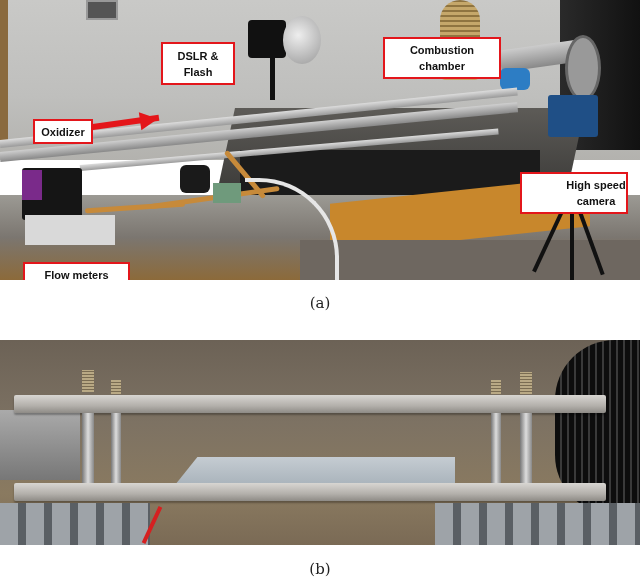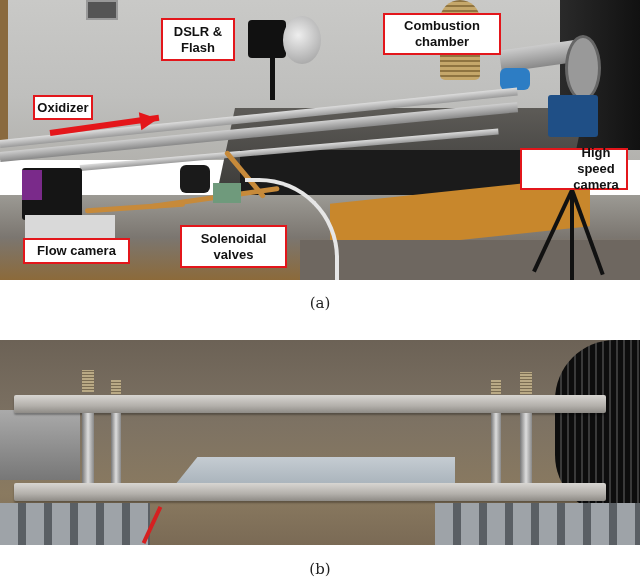--- a/index.html
+++ b/index.html
@@ -55,21 +55,21 @@
 
   
   .arrow { position:absolute; left:50px; top:130px; width:110px; height:6px; background:#e4161a; transform:rotate(-8deg); transform-origin:left center; }
   .arrow-head { position:absolute; left:140px; top:111px; width:0; height:0;
                 border-top:9px solid transparent; border-bottom:9px solid transparent; border-left:18px solid #e4161a;
                 transform:rotate(-8deg); }
 
   
   .label-box { position:absolute; background:#ffffff; border:2px solid #e3161b; box-sizing:border-box;
                display:flex; align-items:center; justify-content:center; text-align:center;
-               font-family:"Liberation Sans", sans-serif; font-weight:bold; font-size:13px; line-height:16px; color:#111; white-space:pre-line; }
+               font-family:"Liberation Sans", sans-serif; font-weight:bold; font-size:11px; line-height:16px; color:#111; white-space:pre-line;margin-top:24px; }
   #label-dslr       { left:161px; top:18px;  width:74px;  height:43px; }
   #label-combustion { left:383px; top:13px;  width:118px;  height:42px; }
   #label-oxidizer   { left:33px;  top:95px;  width:60px;  height:25px; }
   #label-hscam      { left:520px; top:148px; width:108px; height:42px;padding-left:44px; }
   #label-flow       { left:23px;  top:238px; width:107px; height:26px; }
   #label-solenoid   { left:180px; top:225px; width:107px; height:43px; }
 
   
   .b-bg { position:absolute; left:0; top:0; width:640px; height:205px;
           background:linear-gradient(180deg,#6c6256 0%,#7d7263 40%,#8a7a60 75%,#7a6a55 100%); }
@@ -129,23 +129,21 @@
   <div class="arrow"></div>
   <div class="arrow-head"></div>
 
   <div id="label-dslr" class="label-box">DSLR &amp;
 Flash</div>
   <div id="label-combustion" class="label-box">Combustion
 chamber</div>
   <div id="label-oxidizer" class="label-box">Oxidizer</div>
   <div id="label-hscam" class="label-box">High speed
 camera</div>
-  <div id="label-flow" class="label-box">Flow camera</div>
-  <div id="label-solenoid" class="label-box">Solenoidal
-valves</div>
+  <div id="label-flow" class="label-box">Flow meters</div>
 </div>
 
 <div id="caption-a" class="caption">(a)</div>
 
 <div id="panel-b" class="figure-panel">
   <div class="b-bg"></div>
   <div class="b-pipe"></div>
   <div class="b-coil"></div>
 
   <div class="b-thread" style="left:82px;top:30px"></div>

